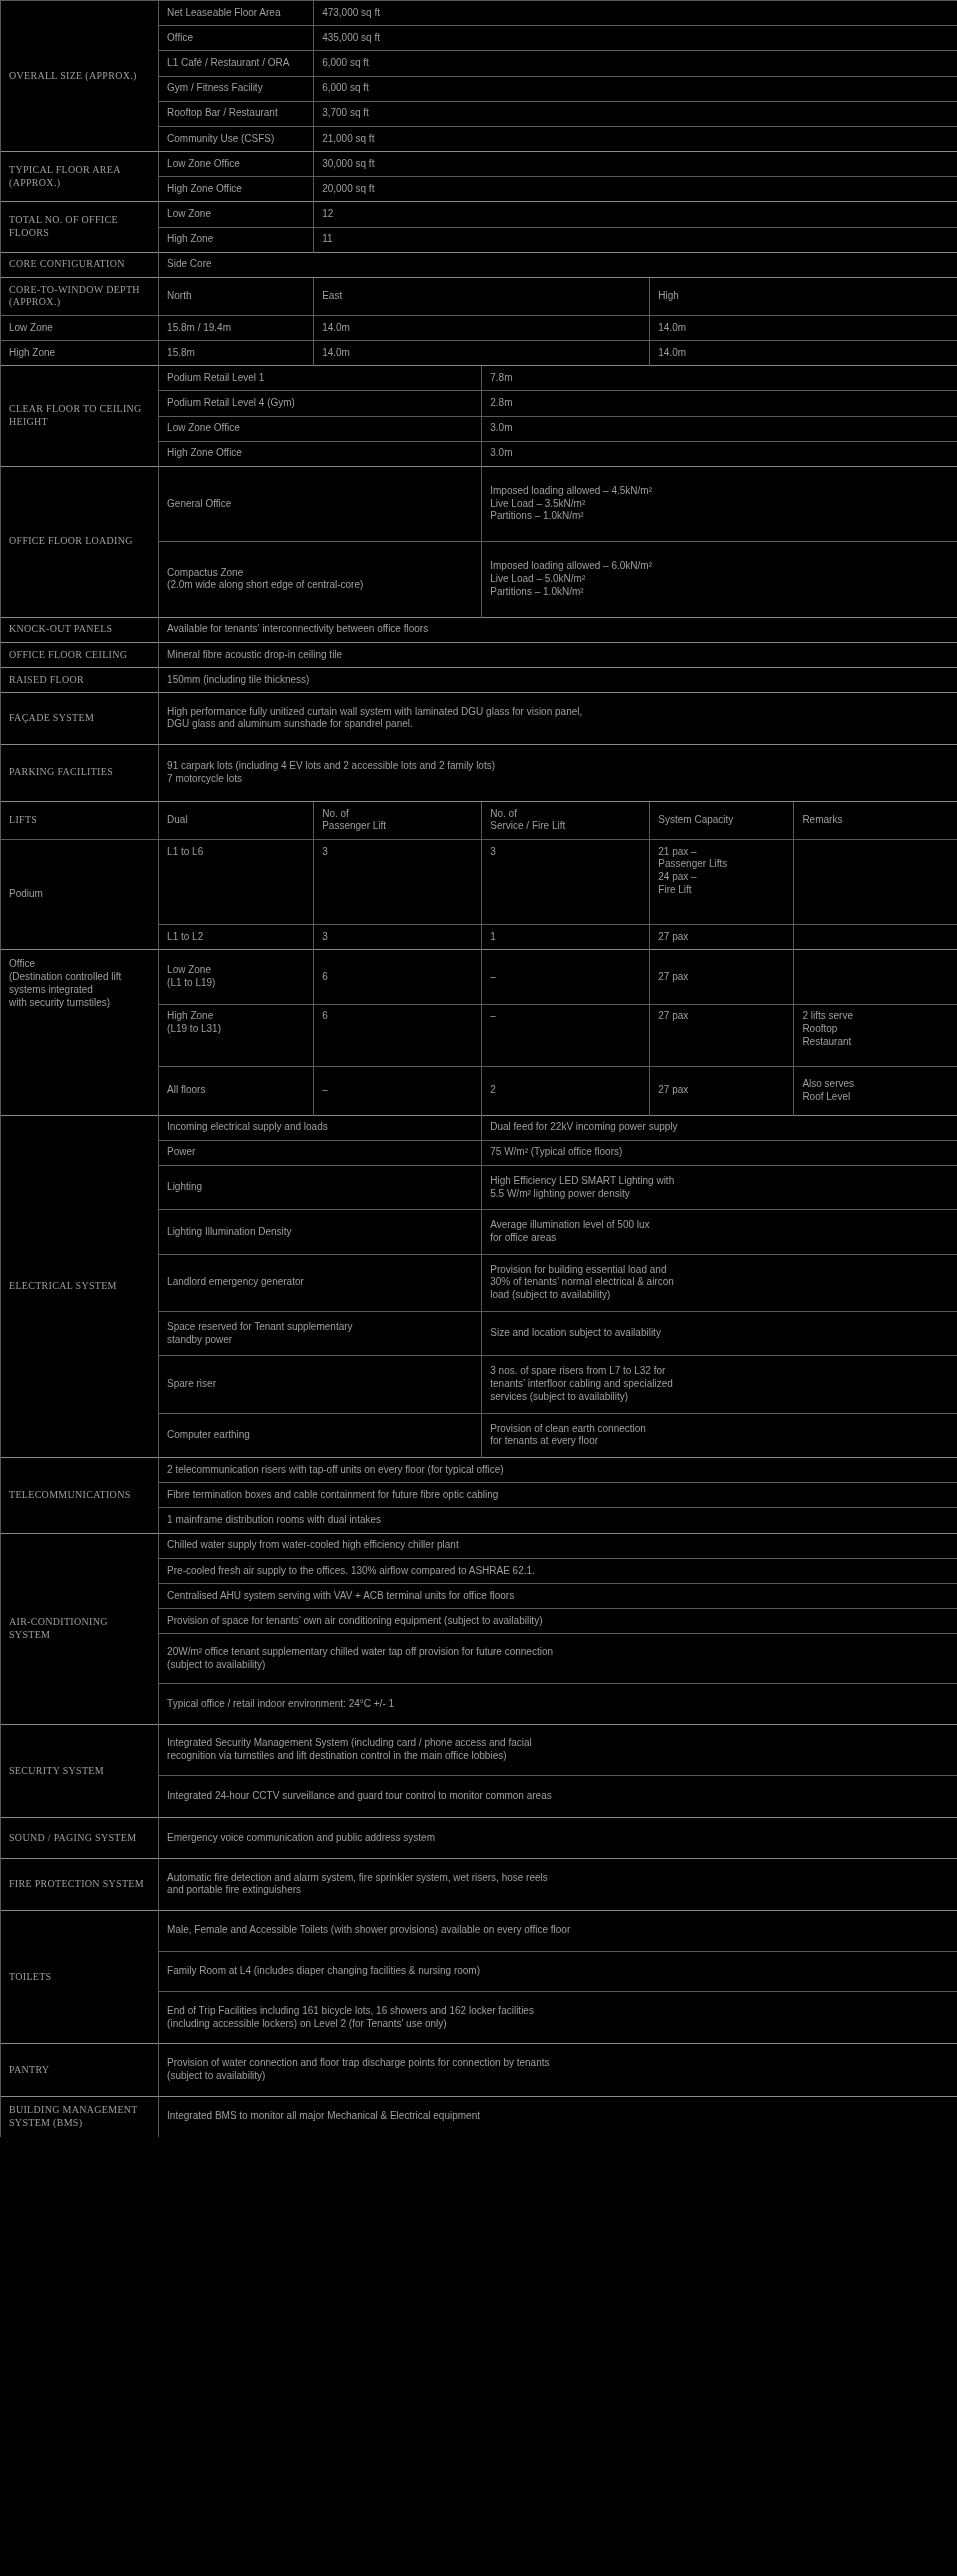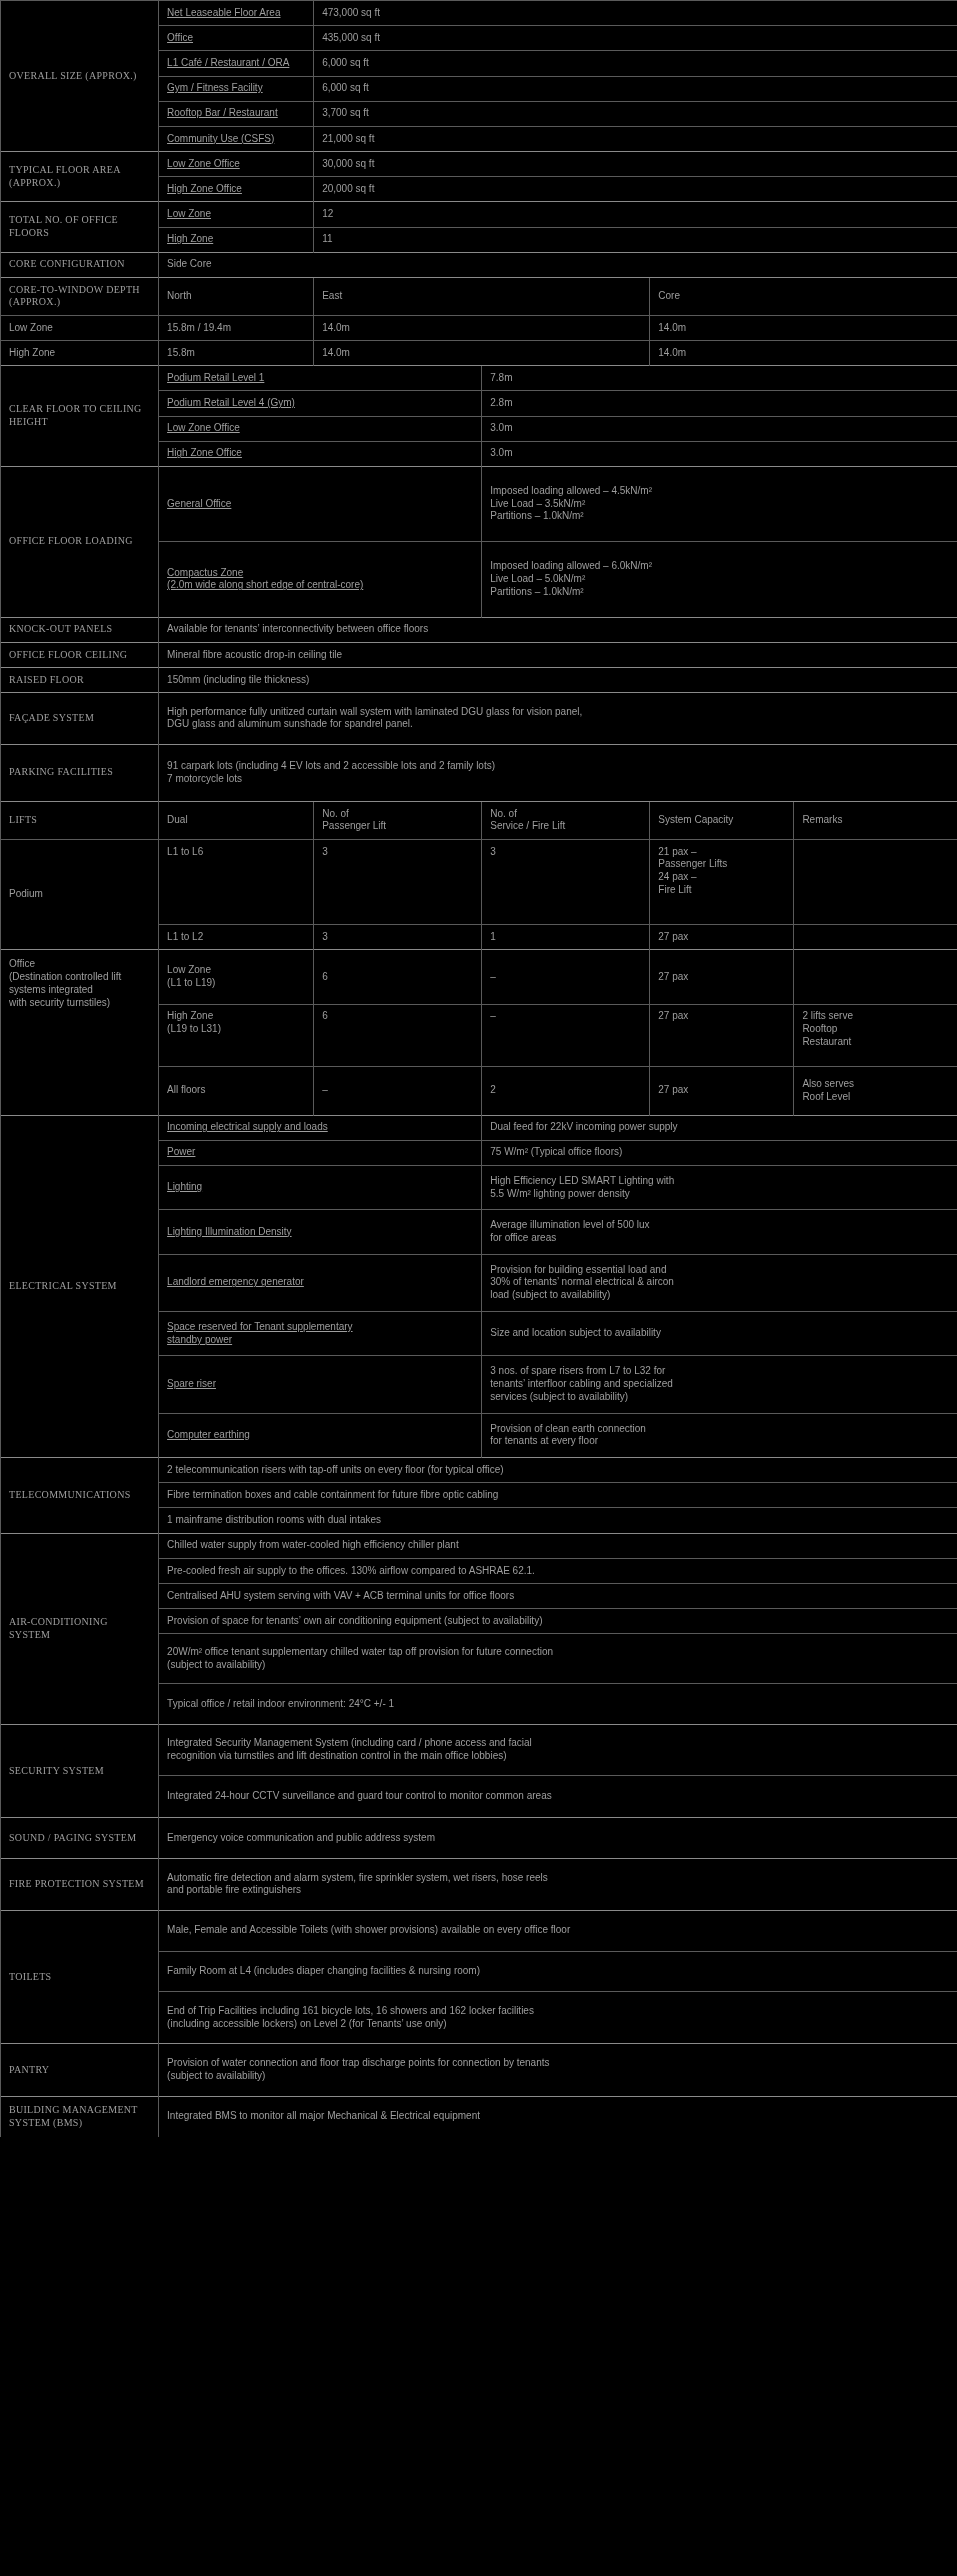--- a/index.html
+++ b/index.html
@@ -46,21 +46,21 @@
     color:#6f6a66;
     font-size:10px;
     font-weight:400;
     padding-left:4.9px;
     padding-right:4.9px;
     border-top:none;
     vertical-align:middle;
   }
   
   tr.sectop > td{border-top:1.2px solid #8a8a8a;}
-  td.mid{width:158px;text-decoration:underline;}
+  td.mid{width:158px;}
   .hdr{color:#6f6a66;}
   .footnote{
     font-size:8px;
     color:#8e8a86;
     padding:4px 3.2px 5.7px 3.2px;
     border-top:1.2px solid #8a8a8a;
     line-height:1.3;
   }
   .ml{white-space:pre-line;margin-top:28px;}
 </style>
@@ -127,21 +127,21 @@
 
   <tr class="sectop">
     <td class="sec">CORE CONFIGURATION</td>
     <td colspan="5">Side Core</td>
   </tr>
 
   <tr class="sectop">
     <td class="sec">CORE-TO-WINDOW DEPTH (APPROX.)</td>
     <td class="hdr">North</td>
     <td class="hdr" colspan="2">East</td>
-    <td class="hdr" colspan="2">Core</td>
+    <td class="hdr" colspan="2">High</td>
   </tr>
   <tr>
     <td class="secsub">Low Zone</td>
     <td>15.8m / 19.4m</td>
     <td colspan="2">14.0m</td>
     <td colspan="2">14.0m</td>
   </tr>
   <tr>
     <td class="secsub">High Zone</td>
     <td>15.8m</td>

